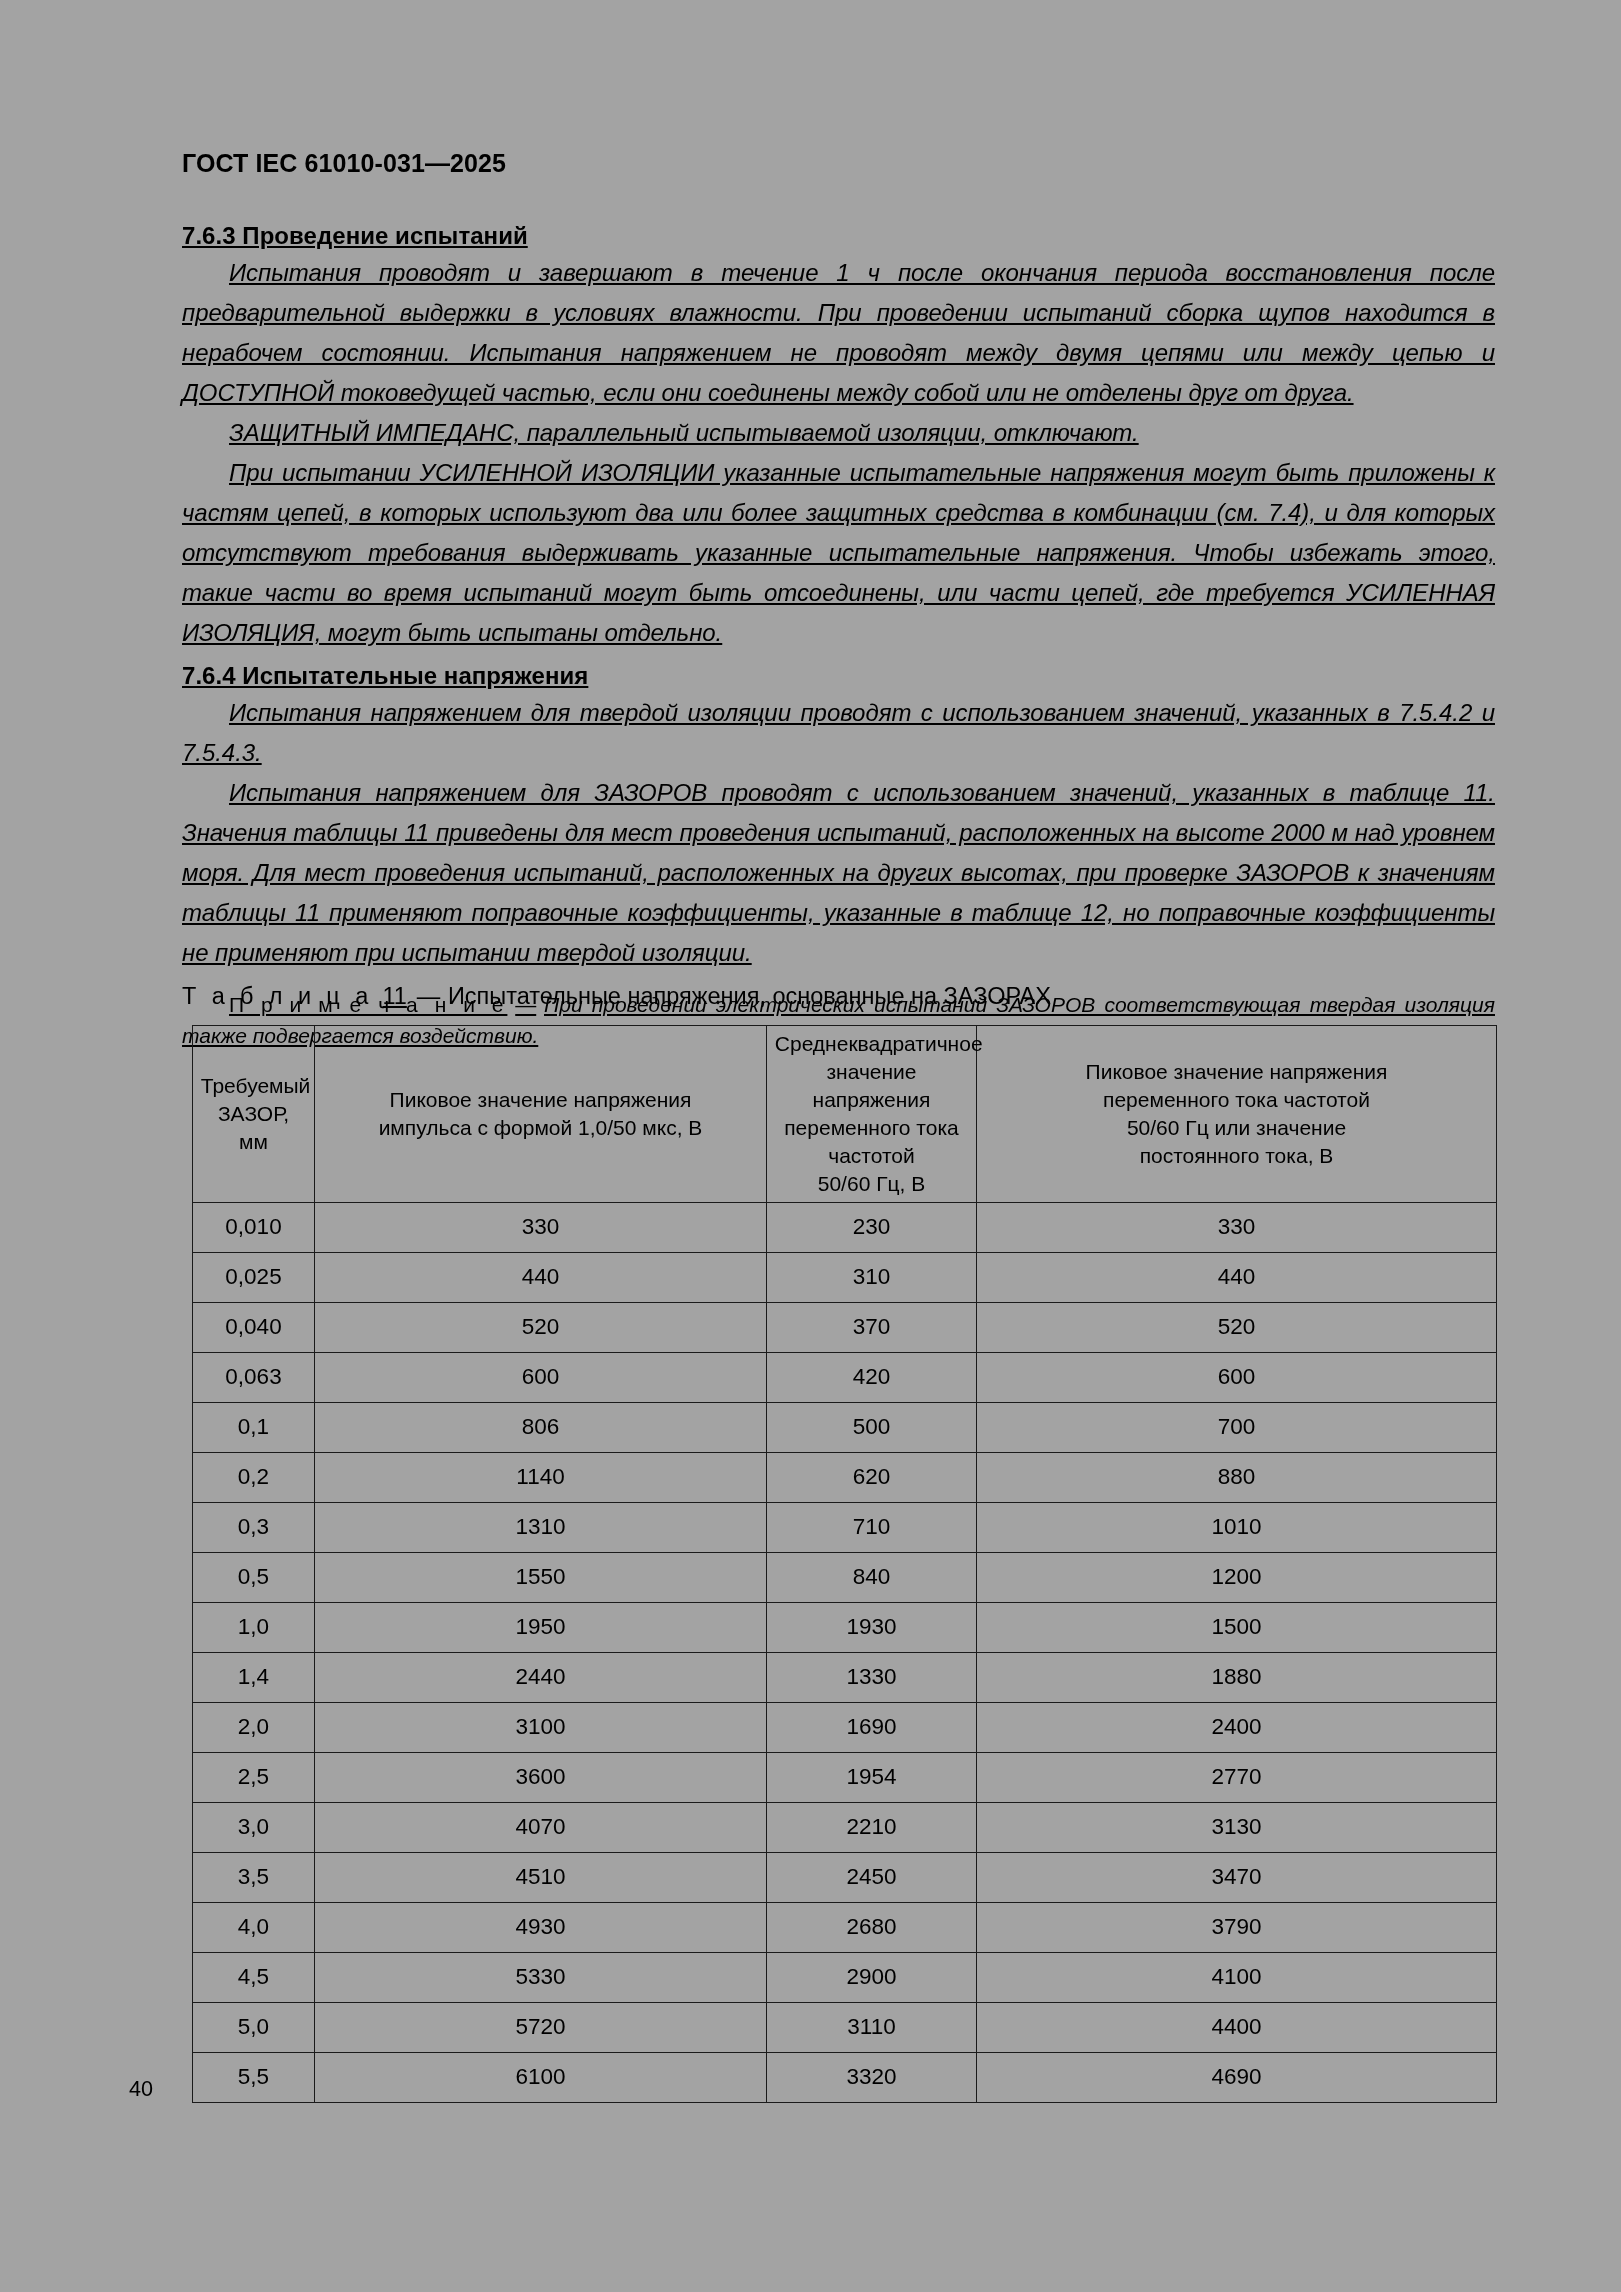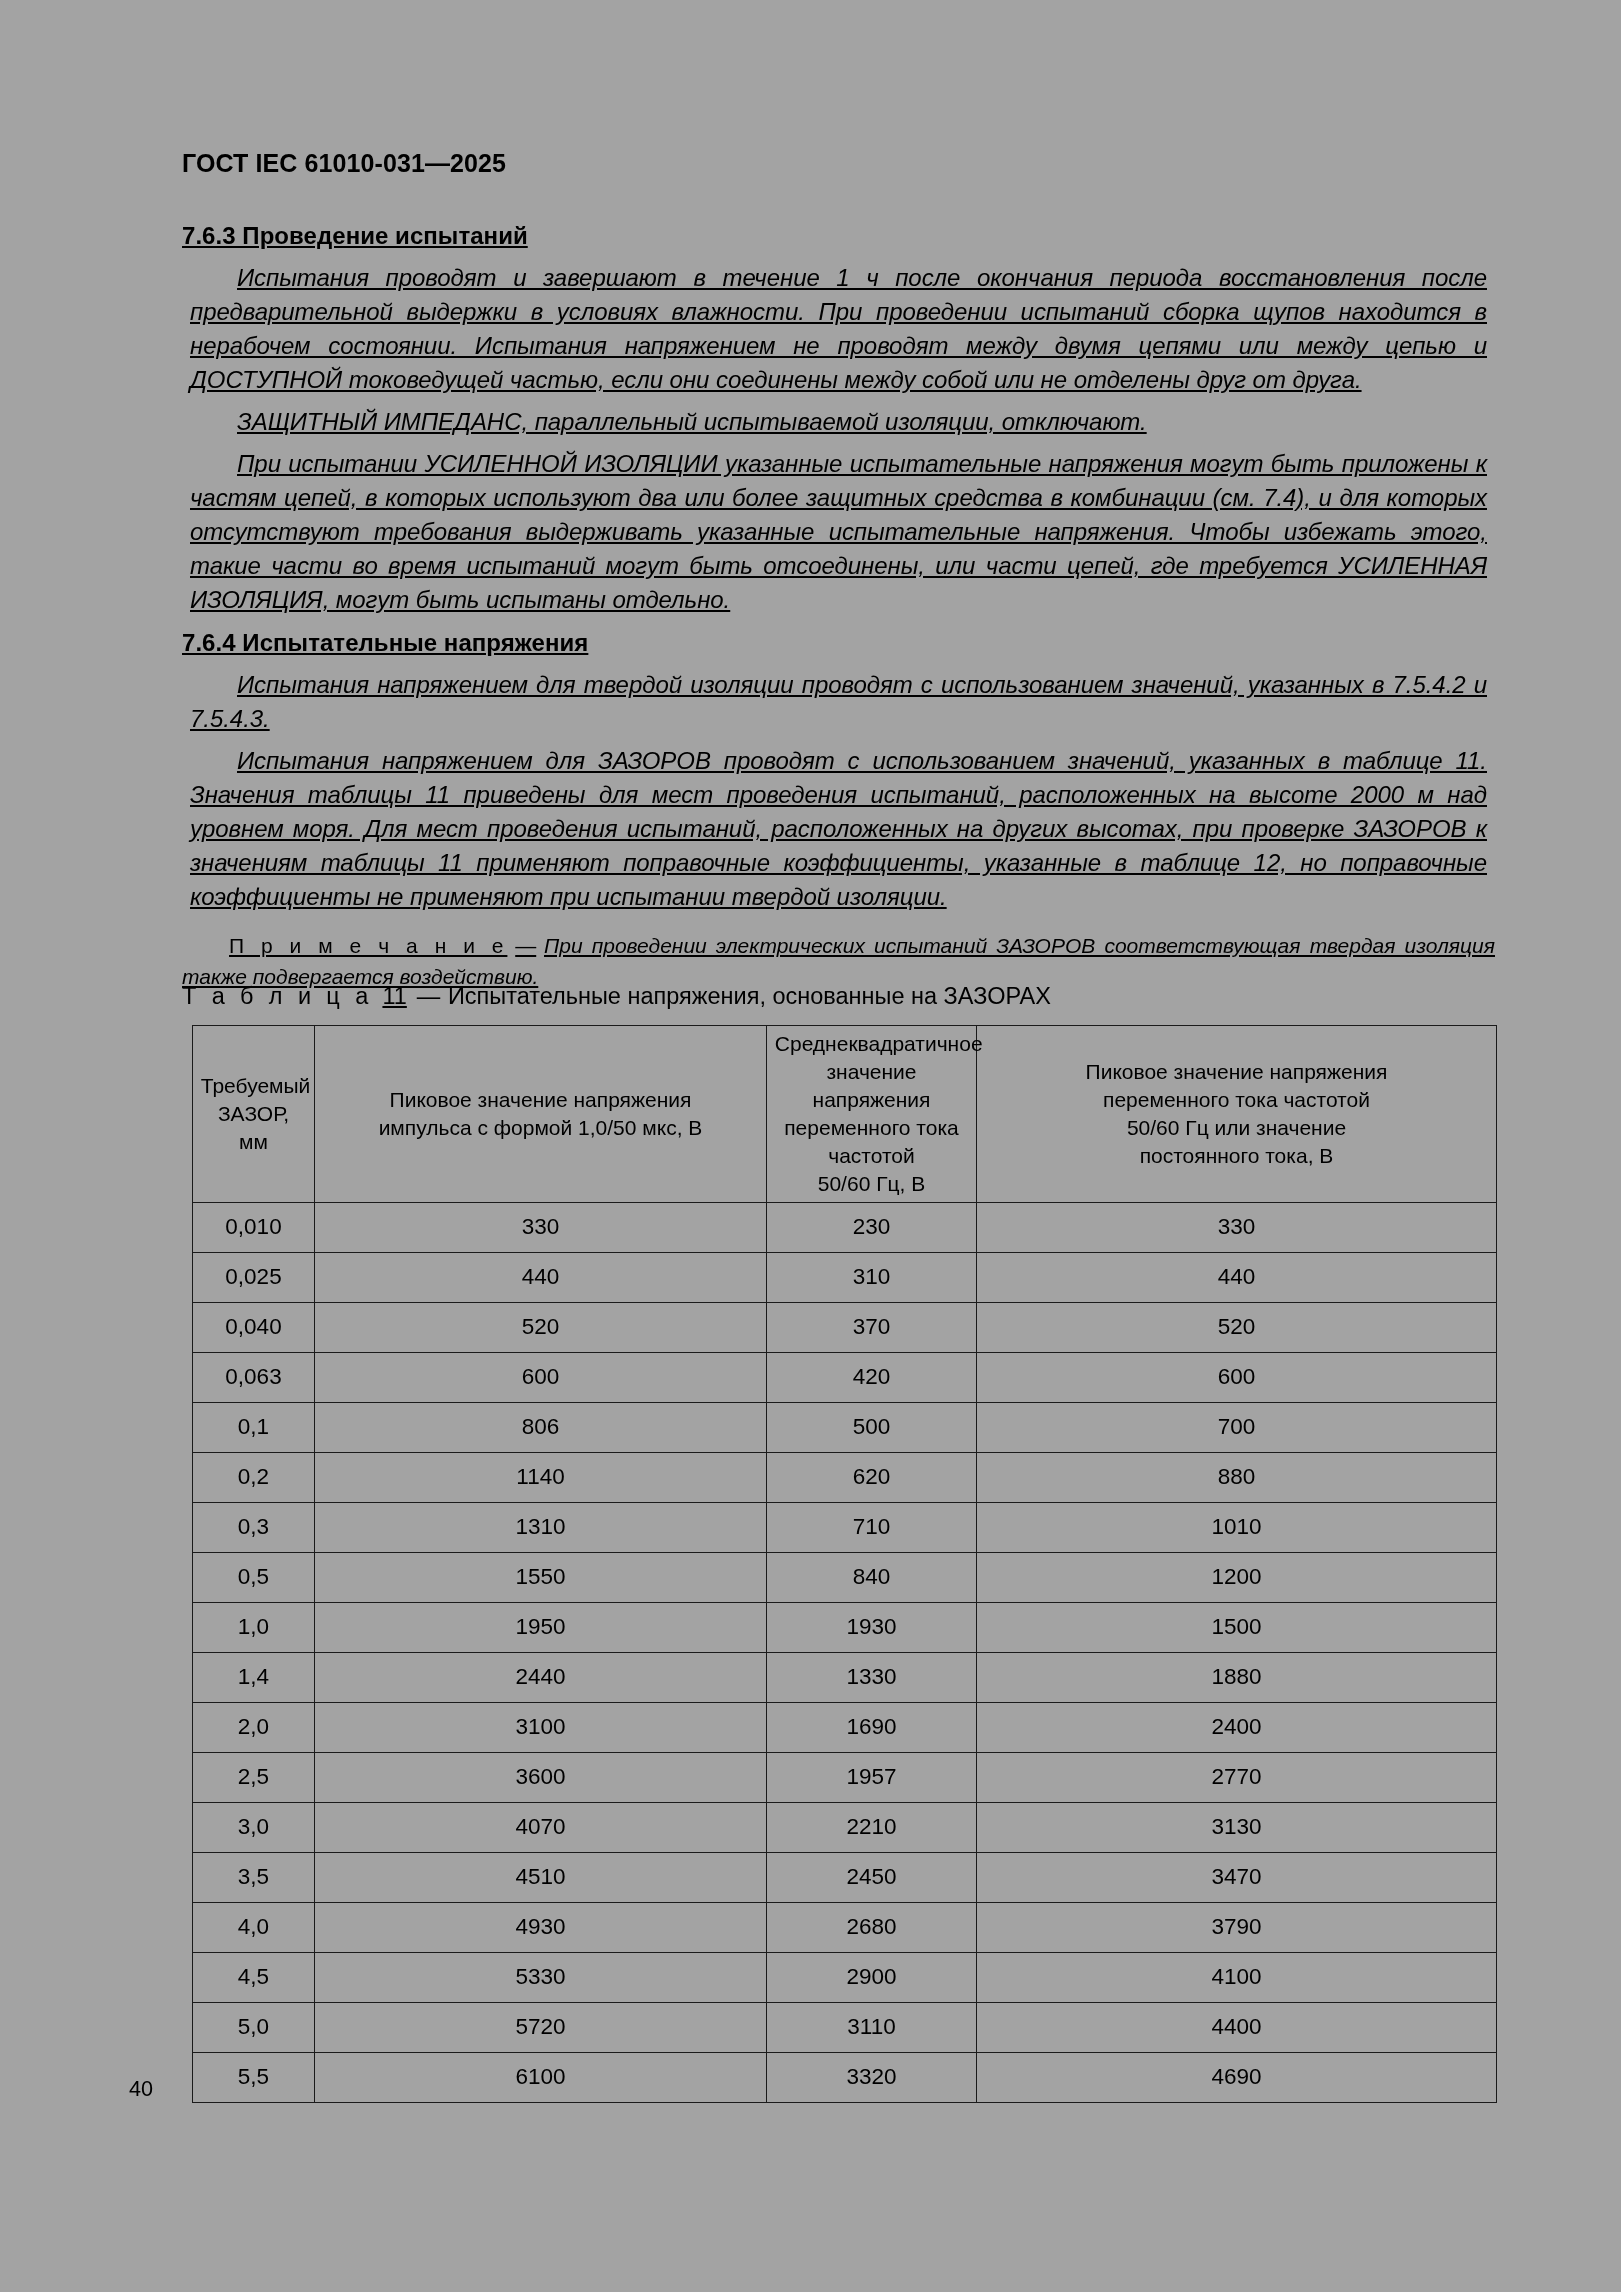--- a/index.html
+++ b/index.html
@@ -46,24 +46,24 @@
     font-size: 24px;
     font-weight: bold;
     line-height: 35px;
     letter-spacing: 0.05px;
   }
   h3.clause.spaced-above {
     margin-top: 4.9px;
   }
 
   p.body {
-    margin: 8px;
+    margin: 0;
     font-size: 24px;
     font-style: italic;
-    line-height: 34px;
+    line-height: 40px;
     text-align: justify;
     text-indent: 47px;
     letter-spacing: -0.05px;
   }
 
   p.note {
     margin: 0;
     margin-top: 15.7px;
     font-size: 21px;
     font-style: italic;
@@ -268,21 +268,21 @@
           </tr>
           <tr>
             <td>2,0</td>
             <td>3100</td>
             <td>1690</td>
             <td>2400</td>
           </tr>
           <tr>
             <td>2,5</td>
             <td>3600</td>
-            <td>1957</td>
+            <td>1954</td>
             <td>2770</td>
           </tr>
           <tr>
             <td>3,0</td>
             <td>4070</td>
             <td>2210</td>
             <td>3130</td>
           </tr>
           <tr>
             <td>3,5</td>

